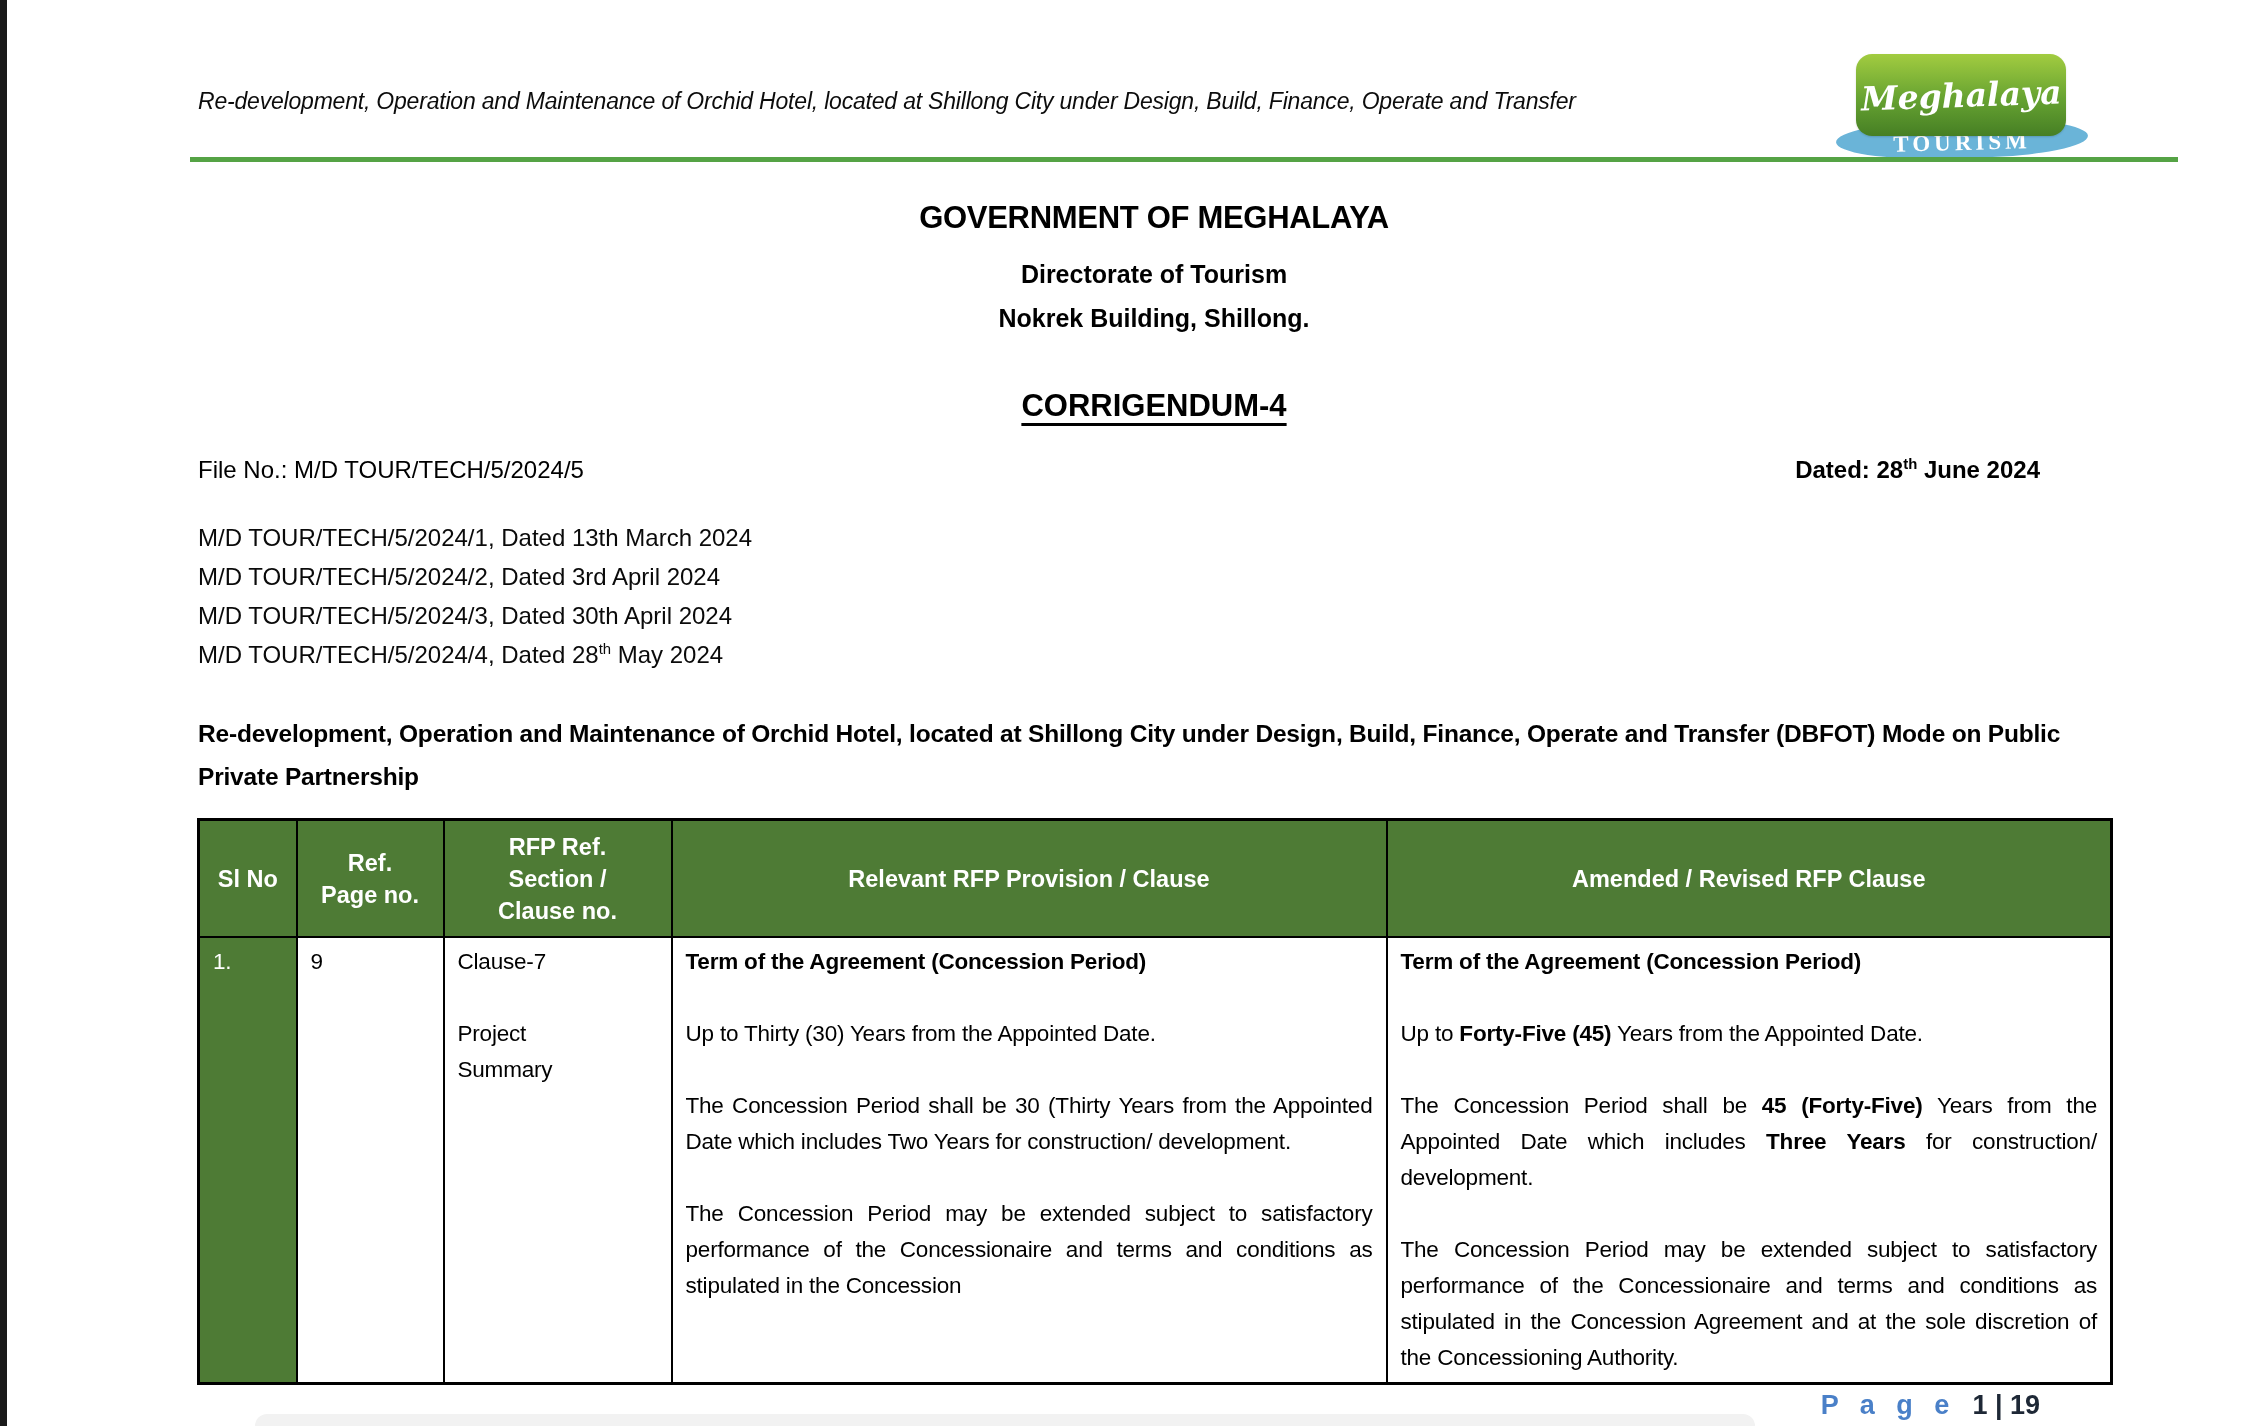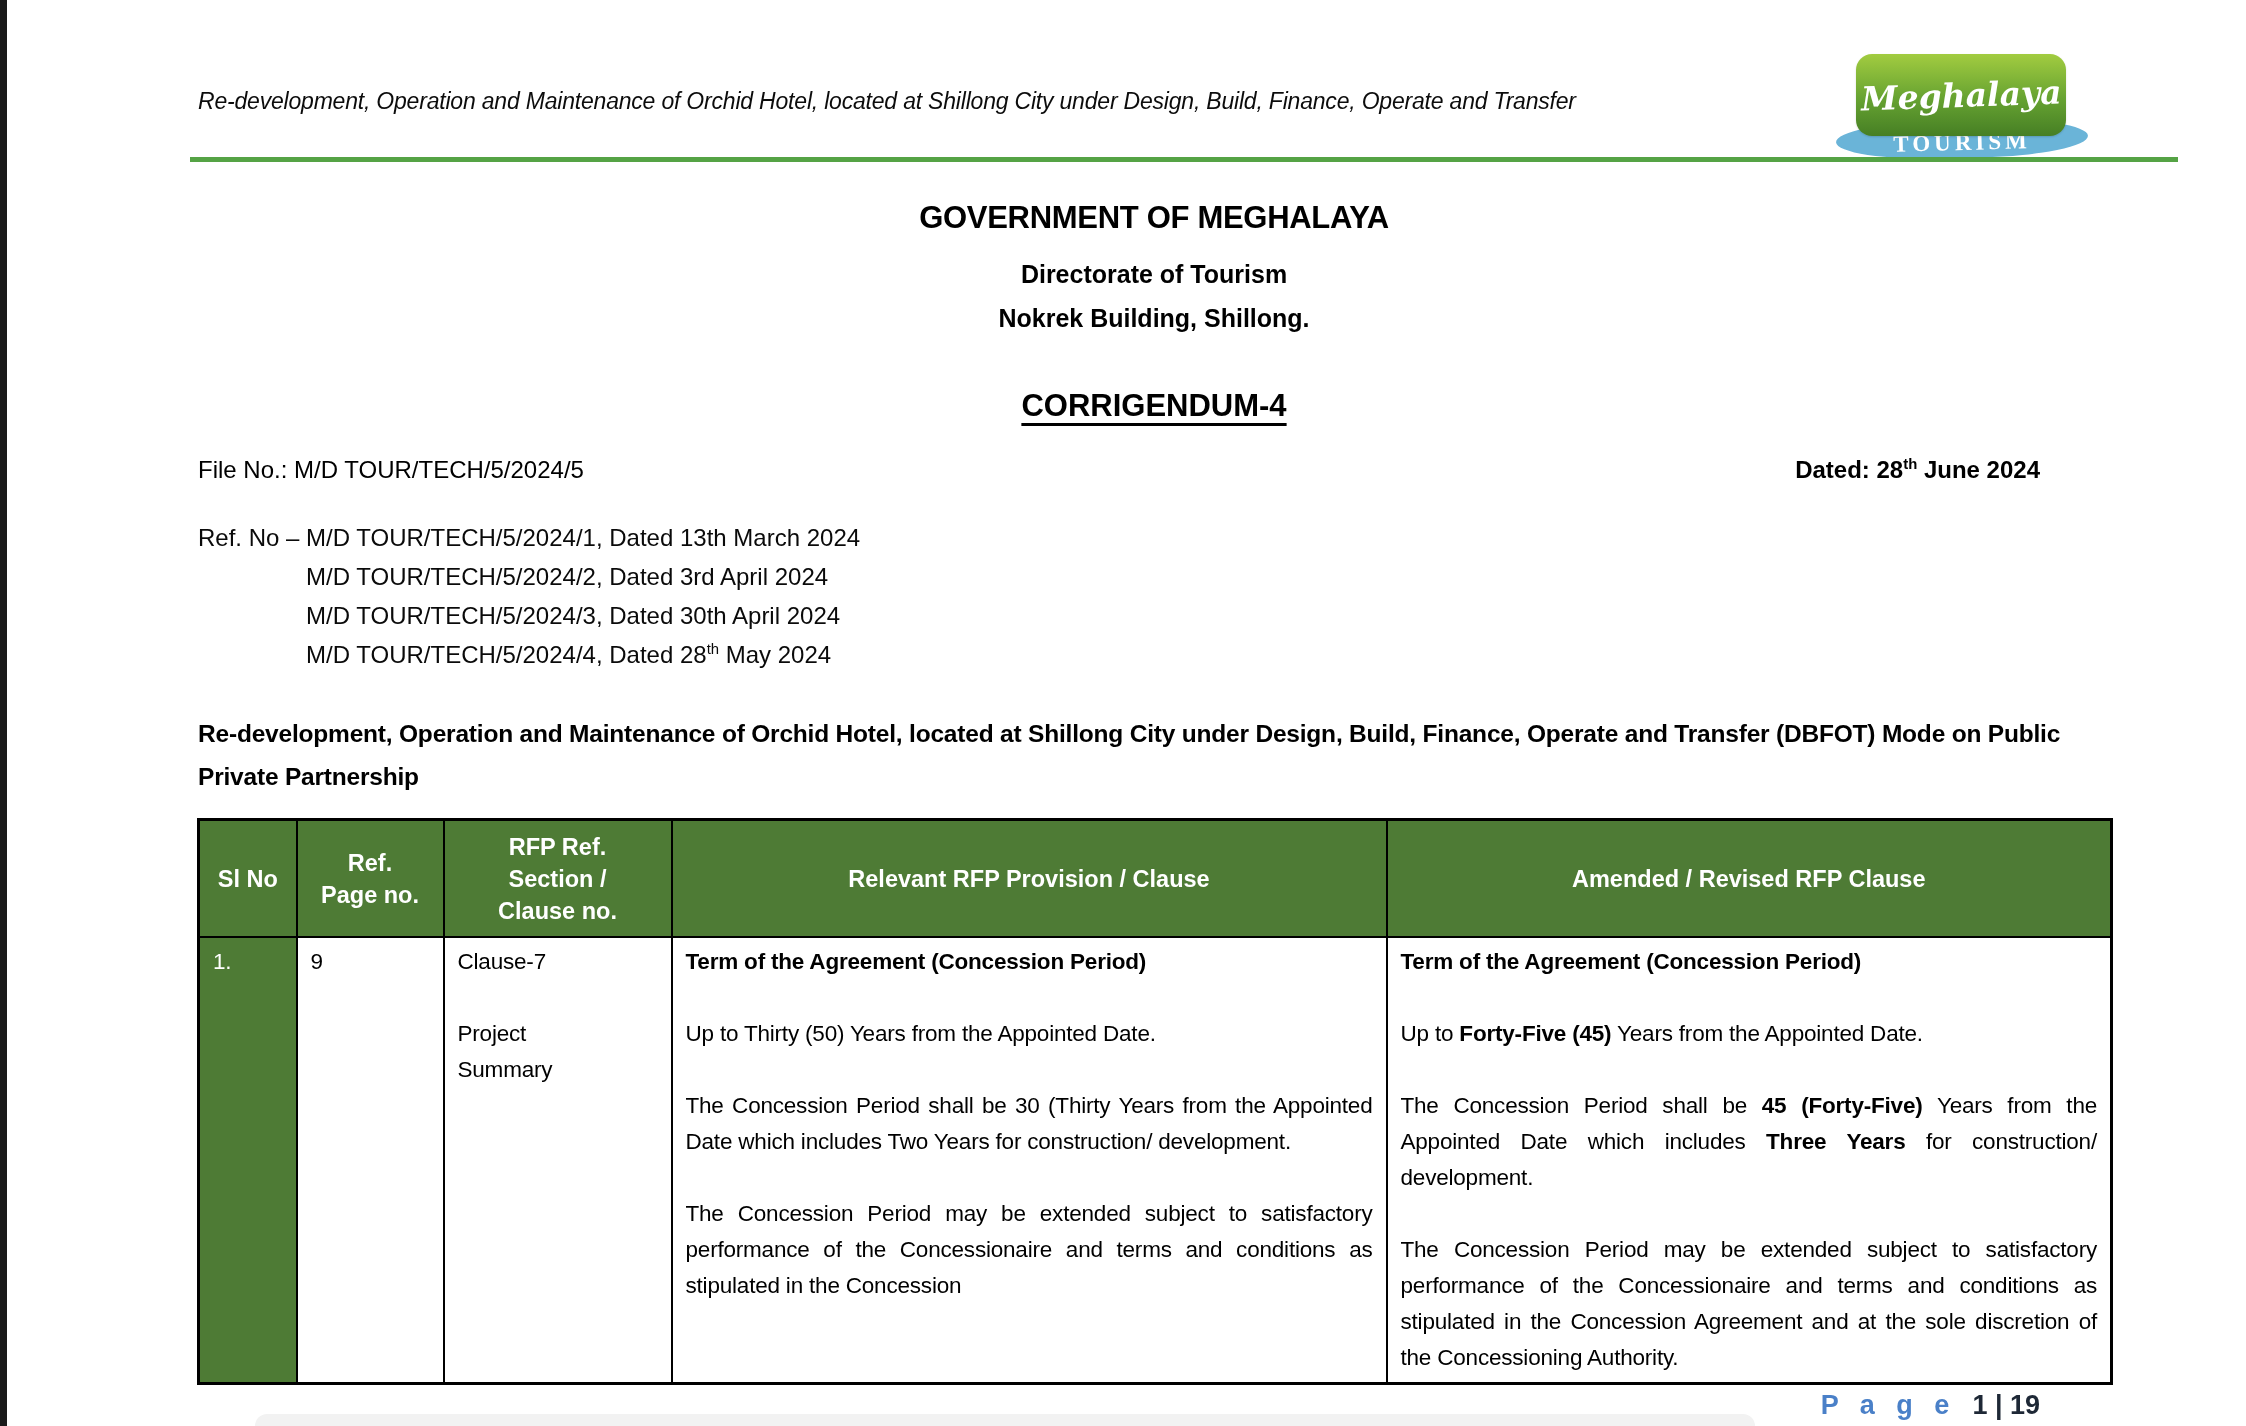--- a/index.html
+++ b/index.html
@@ -85,21 +85,20 @@
 <div class="cline nokrek-line">Nokrek Building, Shillong.</div>
 
 <div class="cline corrigendum">
   <span>CORRIGENDUM-4</span>
 </div>
 
 <div class="fileno">File No.: M/D TOUR/TECH/5/2024/5</div>
 <div class="dated">Dated: 28<sup>th</sup> June 2024</div>
 
 <div class="refs">
-  <span class="refs-label">Ref. No – </span>
   <div class="refs-items">
     <div>M/D TOUR/TECH/5/2024/1, Dated 13th March 2024</div>
     <div>M/D TOUR/TECH/5/2024/2, Dated 3rd April 2024</div>
     <div>M/D TOUR/TECH/5/2024/3, Dated 30th April 2024</div>
     <div>M/D TOUR/TECH/5/2024/4, Dated 28<sup>th</sup> May 2024</div>
   </div>
 </div>
 
 <div class="subject">Re-development, Operation and Maintenance of Orchid Hotel, located at Shillong City under Design, Build, Finance, Operate and Transfer (DBFOT) Mode on Public Private Partnership</div>
 
@@ -126,21 +125,21 @@
   <tbody>
     <tr>
       <td class="sl-cell">1.</td>
       <td>9</td>
       <td class="pre">Clause-7
 
 Project
 Summary</td>
       <td>
         <p><span style="font-weight: bold;">Term of the Agreement (Concession Period)</span></p>
-        <p><span>Up to Thirty (50) Years from the Appointed Date.</span></p>
+        <p><span>Up to Thirty (30) Years from the Appointed Date.</span></p>
         <p><span>The Concession Period shall be 30 (Thirty Years from the Appointed Date which includes Two Years for construction/ development.</span></p>
         <p><span>The Concession Period may be extended subject to satisfactory performance of the Concessionaire and terms and conditions as stipulated in the Concession</span></p>
       </td>
       <td>
         <p><span style="font-weight: bold;">Term of the Agreement (Concession Period)</span></p>
         <p><span>Up to </span><span style="font-weight: bold;">Forty-Five (45)</span><span> Years from the Appointed Date.</span></p>
         <p><span>The Concession Period shall be </span><span style="font-weight: bold;">45 (Forty-Five)</span><span> Years from the Appointed Date which includes </span><span style="font-weight: bold;">Three Years</span><span> for construction/ development.</span></p>
         <p><span>The Concession Period may be extended subject to satisfactory performance of the Concessionaire and terms and conditions as stipulated in the Concession Agreement and at the sole discretion of the Concessioning Authority.</span></p>
       </td>
     </tr>

